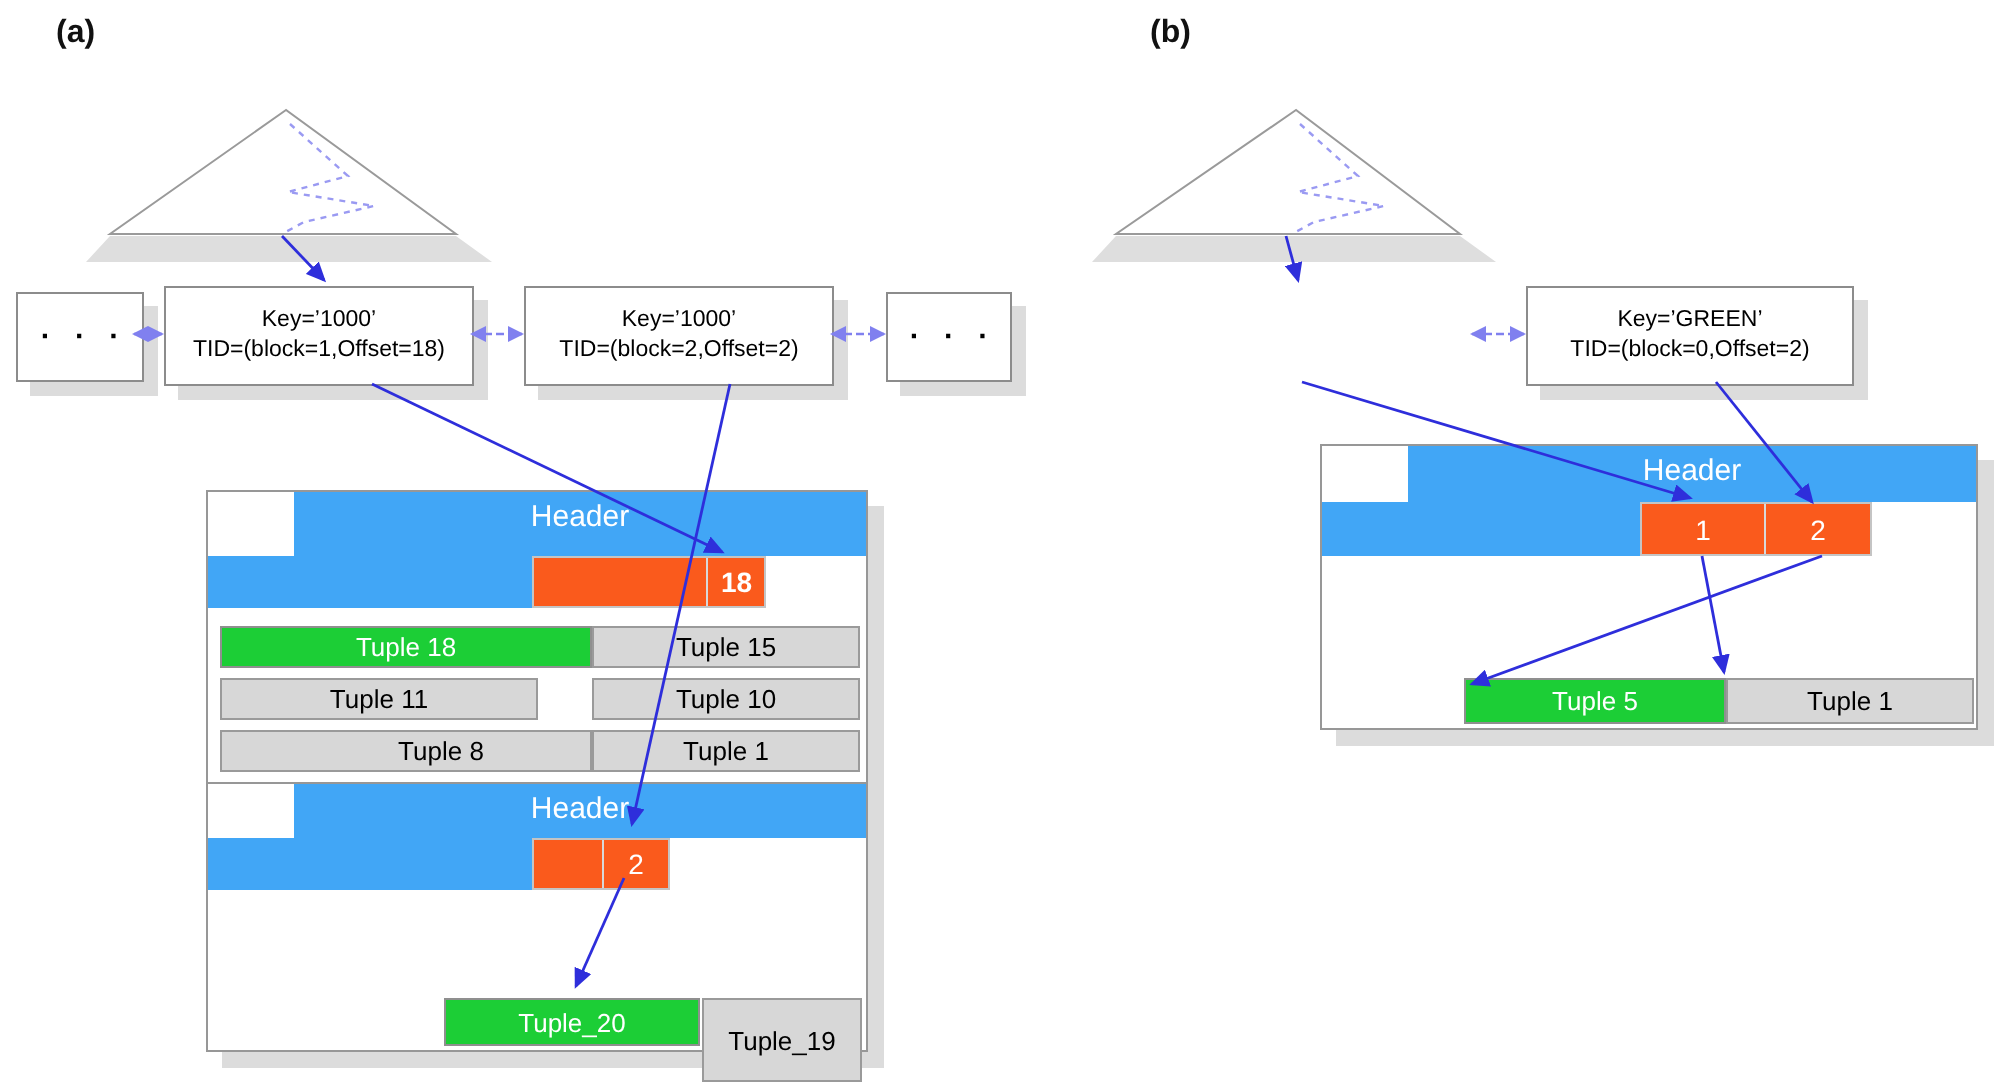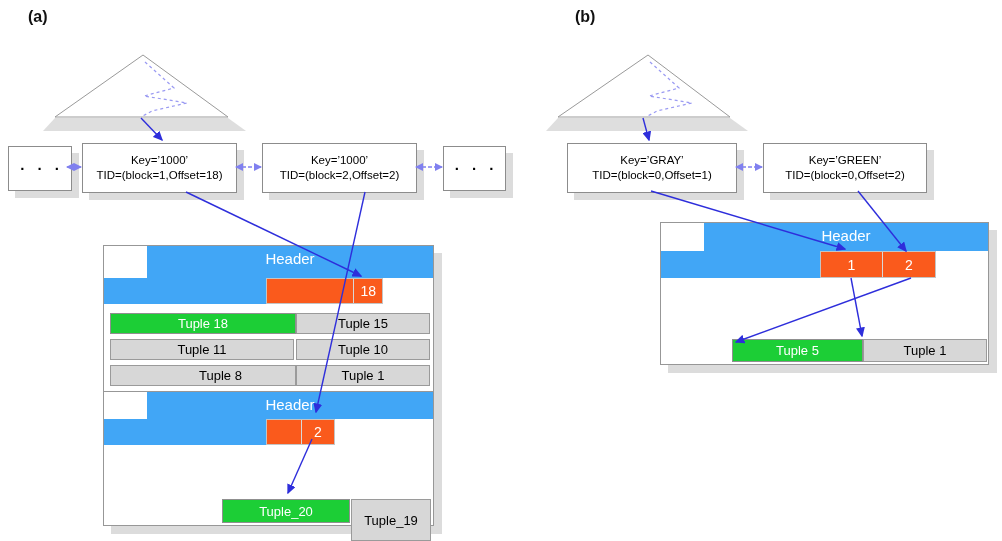--- a/index.html
+++ b/index.html
@@ -64,43 +64,39 @@
   <div class="abs keybox" style="left:82px;top:143px;width:153px;height:48px;">
     <div>Key=’1000’</div>
     <div>TID=(block=1,Offset=18)</div>
   </div>
   <div class="abs keybox" style="left:262px;top:143px;width:153px;height:48px;">
     <div>Key=’1000’</div>
     <div>TID=(block=2,Offset=2)</div>
   </div>
   <div class="abs dotsbox" style="left:443px;top:146px;width:57px;height:43px;">· · ·</div>
 
-  <div class="abs keybox" style="left:567px;top:143px;width:168px;height:48px;">
-    <div>Key=’GRAY’</div>
-    <div>TID=(block=0,Offset=1)</div>
-  </div>
   <div class="abs keybox" style="left:763px;top:143px;width:162px;height:48px;">
     <div>Key=’GREEN’</div>
     <div>TID=(block=0,Offset=2)</div>
   </div>
 
   <div class="abs blockwrap" style="left:103px;top:245px;width:329px;height:279px;">
 
     <div class="block" style="top:0;height:145px;">
       <div class="hdrband" style="top:0;height:32px;">
         <span>Header</span>
       </div>
       <div class="subblue" style="left:0;top:32px;width:162px;height:26px;"></div>
       <div class="lp" style="left:162px;top:32px;width:117px;height:26px;">
         <div class="cell" style="width:88px;"></div>
-        <div class="cell" style="width:29px;">18</div>
+        <div class="cell" style="width:29px;font-weight:bold;">18</div>
       </div>
       <div class="tuple t-green" style="left:6px;top:67px;width:186px;height:21px;">Tuple 18</div>
       <div class="tuple t-gray" style="left:192px;top:67px;width:134px;height:21px;">Tuple 15</div>
-      <div class="tuple t-gray" style="left:6px;top:93px;width:184px;height:21px;">Tuple 11</div>
+      <div class="tuple t-gray" style="left:6px;top:93px;width:159px;height:21px;">Tuple 11</div>
       <div class="tuple t-gray" style="left:192px;top:93px;width:134px;height:21px;">Tuple 10</div>
       <div class="tuple t-gray" style="left:6px;top:119px;width:186px;height:21px;padding-left:35px;">Tuple 8</div>
       <div class="tuple t-gray" style="left:192px;top:119px;width:134px;height:21px;">Tuple 1</div>
     </div>
 
     <div class="block" style="top:145px;height:134px;border-top:1px solid #979797;">
       <div class="hdrband" style="top:0;height:27px;">
         <span>Header</span>
       </div>
       <div class="subblue" style="left:0;top:27px;width:162px;height:26px;"></div>

